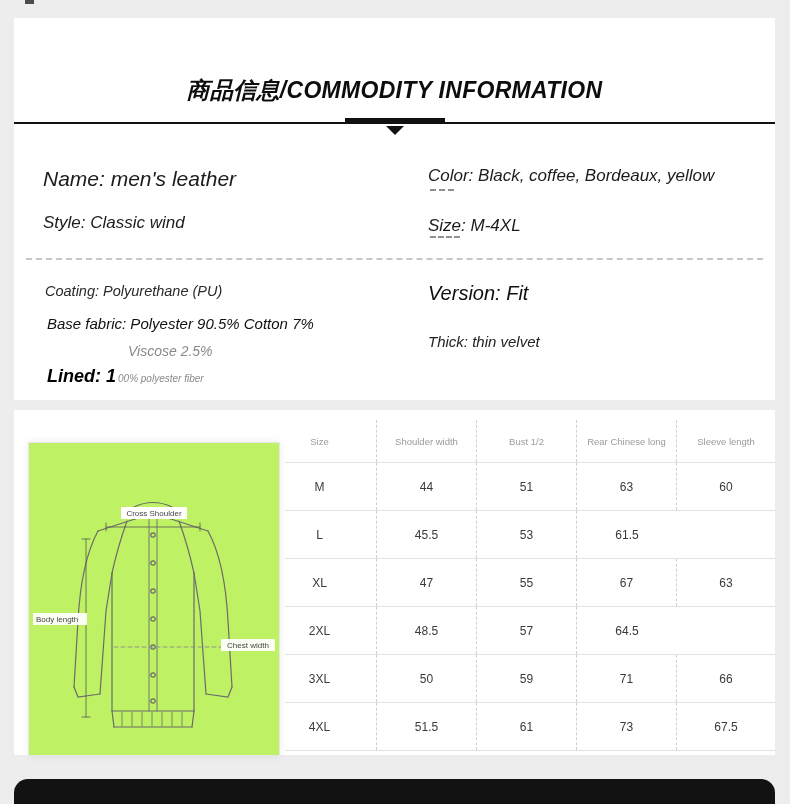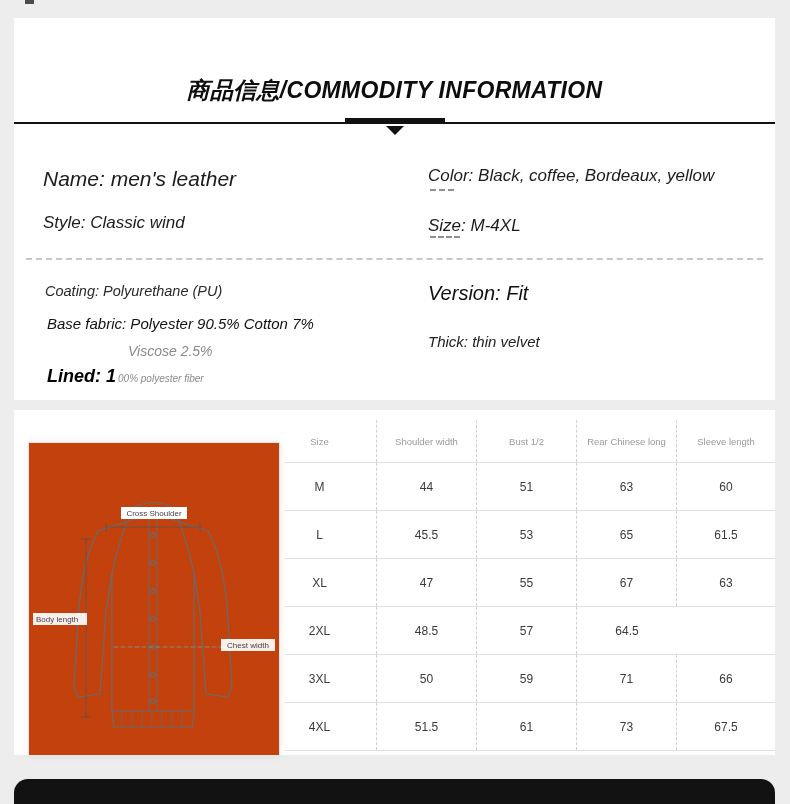--- a/index.html
+++ b/index.html
@@ -37,21 +37,21 @@
   .t-thick{left:414px;top:315px;font-size:15px;color:#222;}
   .info-divider{position:absolute;left:12px;right:12px;top:240px;height:0;
                 border-top:2px dashed #c7c7c7;}
   .artifact{position:absolute;height:0;border-top:2px dashed #555;opacity:.65;}
   .a-color{left:416px;top:171px;width:24px;}
   .a-size{left:416px;top:218px;width:30px;}
   .a-top{left:25px;top:0;width:9px;border-top:4px solid #222;opacity:.8;}
 
   
   .diagram-box{position:absolute;left:14px;top:32px;width:250px;height:312px;
-               background:#c2410c;border:1px solid #e7e7e7;
+               background:#bef264;border:1px solid #e7e7e7;
                box-shadow:0 0 8px rgba(0,0,0,.08);}
   .diagram-box svg{display:block;}
 
   
   .size-table{position:absolute;left:271px;top:10px;width:490px;}
   .trow{display:grid;grid-template-columns:92px 100px 100px 100px 98px;height:47px;
         border-bottom:1px solid #e2e2e2;}
   .trow.thead{height:42px;}
   .tcell{display:flex;align-items:center;justify-content:center;height:100%;
          font-size:12px;color:#3a3a3a;}
@@ -167,21 +167,20 @@
         <div class="tcell">44</div>
         <div class="tcell">51</div>
         <div class="tcell">63</div>
         <div class="tcell">60</div>
       </div>
 
       <div class="trow">
         <div class="tcell c0">L</div>
         <div class="tcell">45.5</div>
         <div class="tcell">53</div>
-        <div class="tcell">65</div>
         <div class="tcell">61.5</div>
       </div>
 
       <div class="trow">
         <div class="tcell c0">XL</div>
         <div class="tcell">47</div>
         <div class="tcell">55</div>
         <div class="tcell">67</div>
         <div class="tcell">63</div>
       </div>

